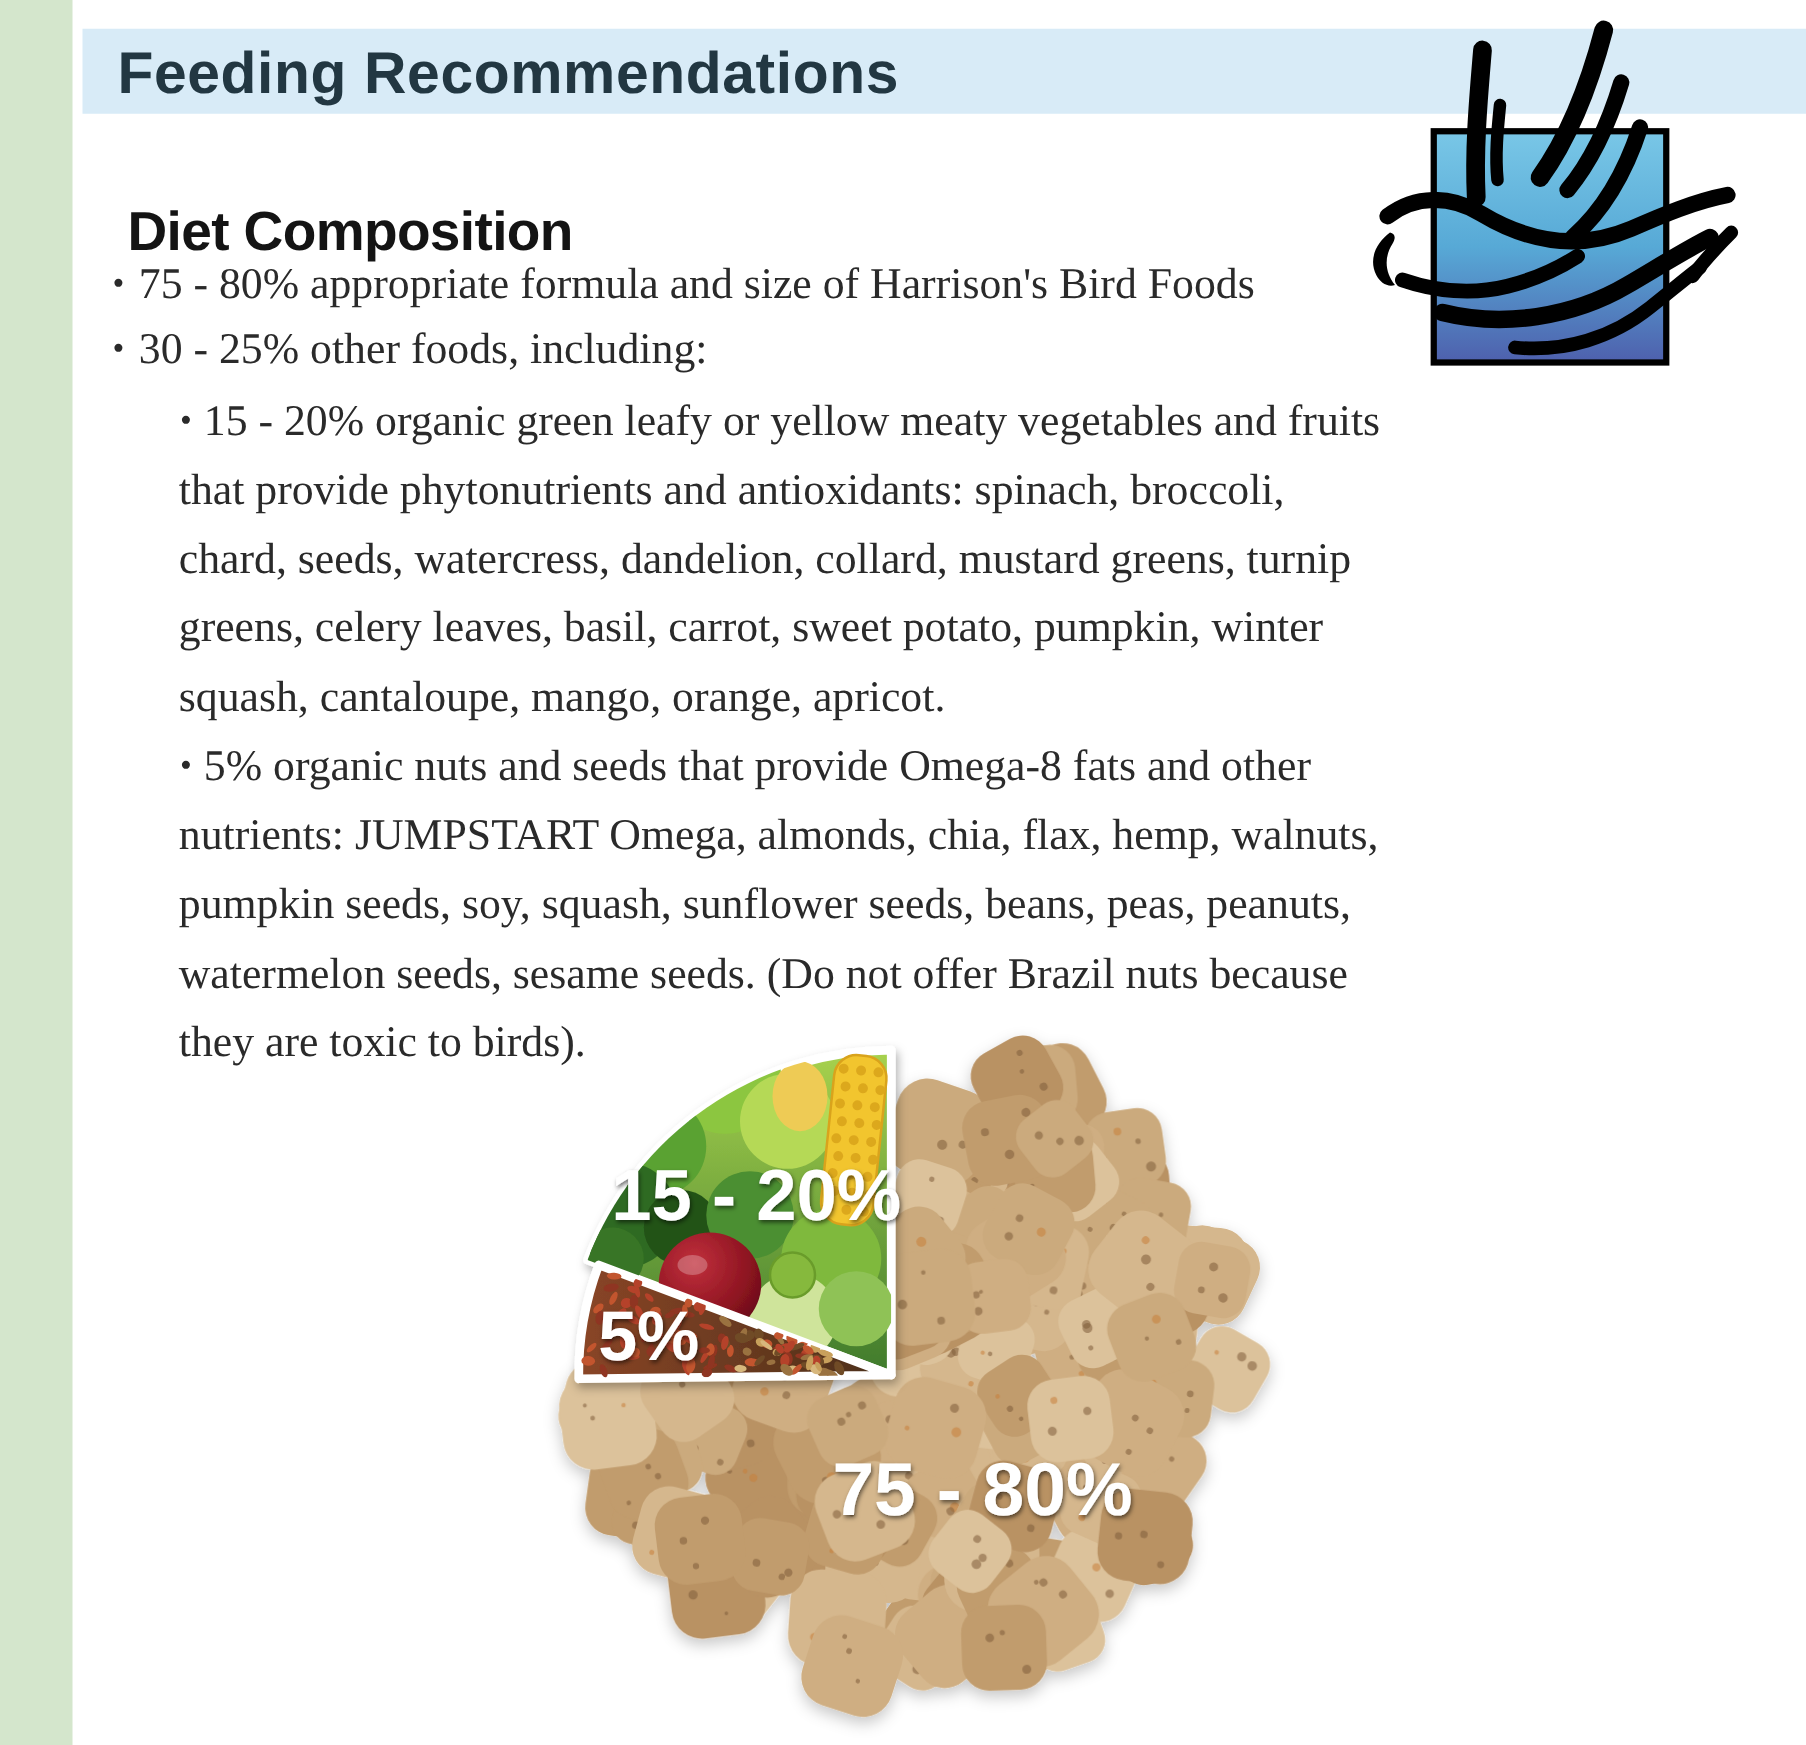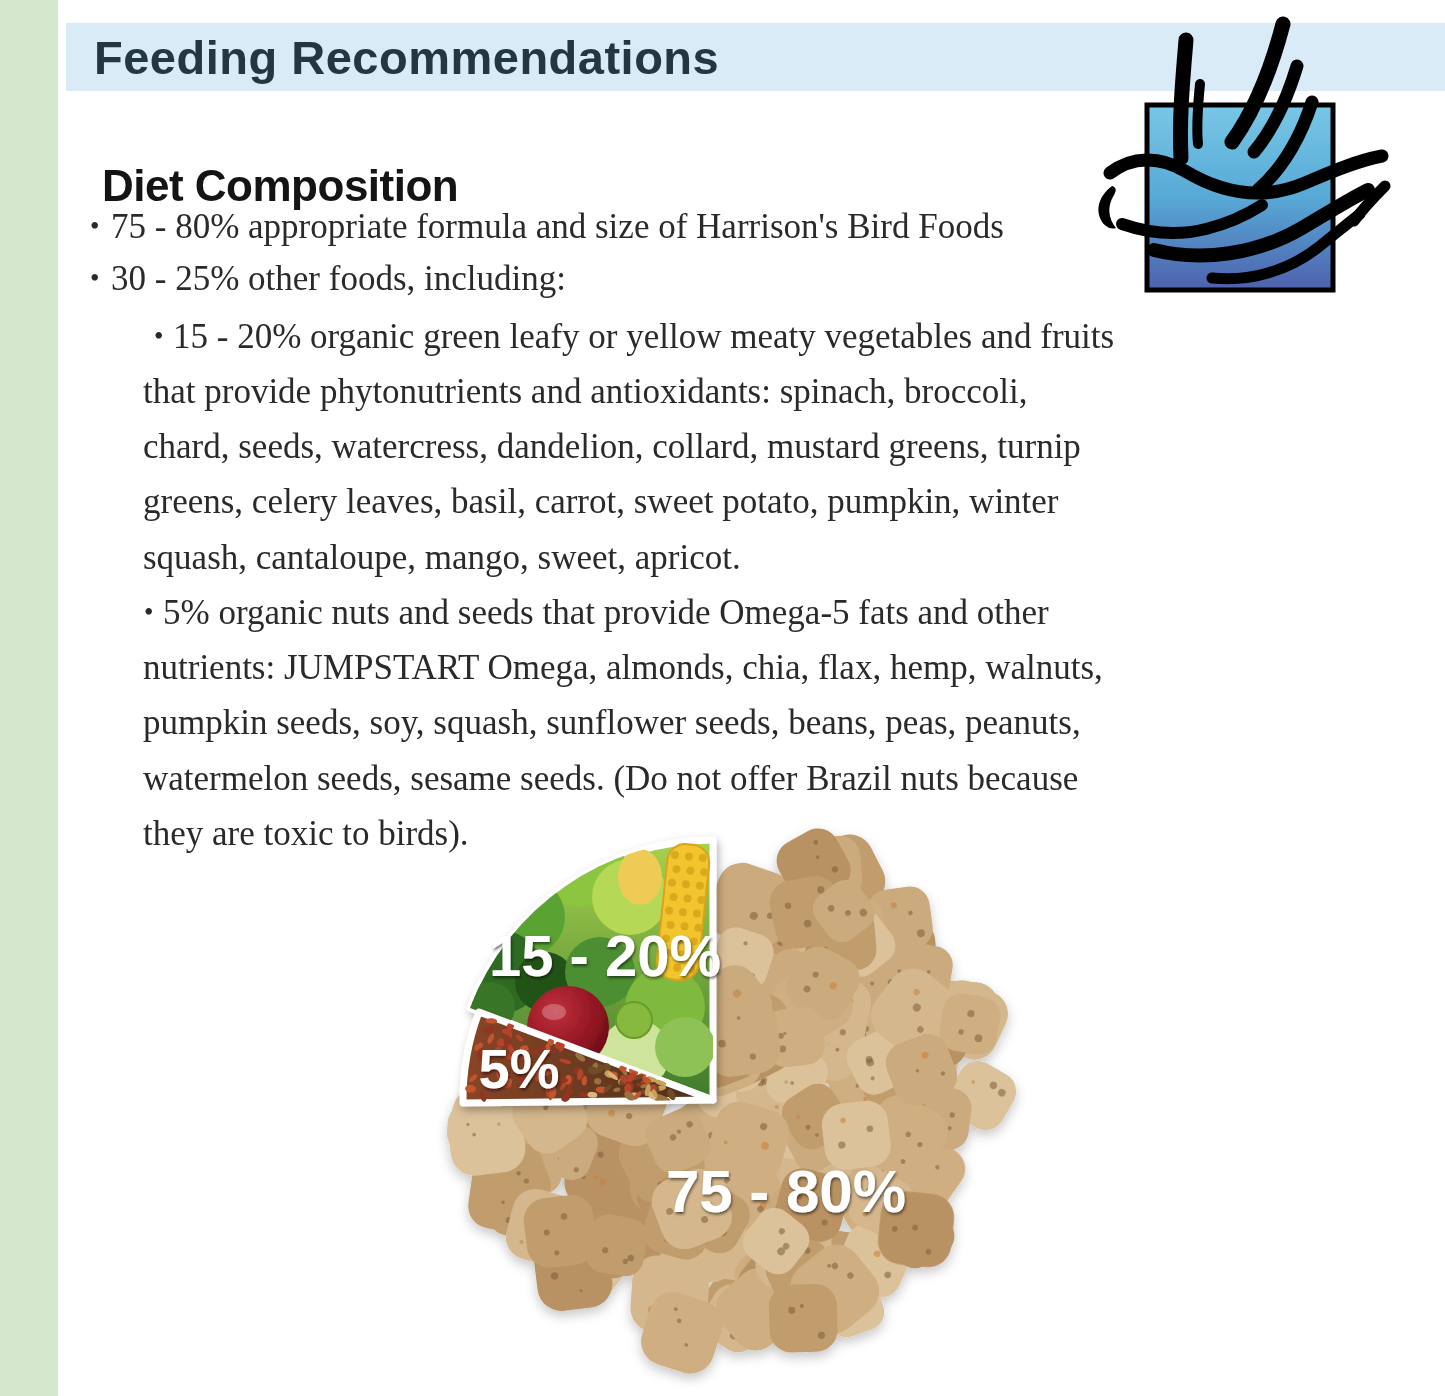--- a/index.html
+++ b/index.html
@@ -63,26 +63,26 @@
       <path d="M295 168 C283 180 272 192 264 203" stroke-width="11"></path>
     </g>
     <path d="M22 168 C10 177 5 190 11 202 C14 208 20 212 26 210 C18 200 17 188 24 177 C27 172 26 169 22 168 Z" fill="#000"></path>
   </svg>
 </div>
 
 <h2 class="section-heading">Diet Composition</h2>
 
 <div class="ln" style="top:209px;left:90px"><span class="b">•</span><span>75 - 80% appropriate formula and size of Harrison's Bird Foods</span></div>
 <div class="ln" style="top:261px;left:90px"><span class="b">•</span><span>30 - 25% other foods, including:</span></div>
-<div class="ln sub" style="top:319px;left:154px"><span class="b">•</span><span>15 - 20% organic green leafy or yellow meaty vegetables and fruits</span></div>
+<div class="ln sub" style="top:319px;left:144px"><span class="b">•</span><span>15 - 20% organic green leafy or yellow meaty vegetables and fruits</span></div>
 <div class="ln sub" style="top:374px;left:143px"><span>that provide phytonutrients and antioxidants: spinach, broccoli,</span></div>
 <div class="ln sub" style="top:429px;left:143px"><span>chard, seeds, watercress, dandelion, collard, mustard greens, turnip</span></div>
 <div class="ln sub" style="top:484px;left:143px"><span>greens, celery leaves, basil, carrot, sweet potato, pumpkin, winter</span></div>
-<div class="ln sub" style="top:540px;left:143px"><span>squash, cantaloupe, mango, sweet, apricot.</span></div>
-<div class="ln sub" style="top:595px;left:144px"><span class="b">•</span><span>5% organic nuts and seeds that provide Omega-5 fats and other</span></div>
+<div class="ln sub" style="top:540px;left:143px"><span>squash, cantaloupe, mango, orange, apricot.</span></div>
+<div class="ln sub" style="top:595px;left:144px"><span class="b">•</span><span>5% organic nuts and seeds that provide Omega-8 fats and other</span></div>
 <div class="ln sub" style="top:650px;left:143px"><span>nutrients: JUMPSTART Omega, almonds, chia, flax, hemp, walnuts,</span></div>
 <div class="ln sub" style="top:705px;left:143px"><span>pumpkin seeds, soy, squash, sunflower seeds, beans, peas, peanuts,</span></div>
 <div class="ln sub" style="top:761px;left:143px"><span>watermelon seeds, sesame seeds. (Do not offer Brazil nuts because</span></div>
 <div class="ln sub" style="top:816px;left:143px"><span>they are toxic to birds).</span></div>
 
 <div class="pie-wrap">
   <svg id="pie" width="610" height="574" viewBox="0 0 610 574">
     <defs>
       <filter id="fsh" x="-20%" y="-20%" width="140%" height="140%">
         <feDropShadow dx="0" dy="5" stdDeviation="6" flood-color="#000000" flood-opacity="0.22"></feDropShadow>

